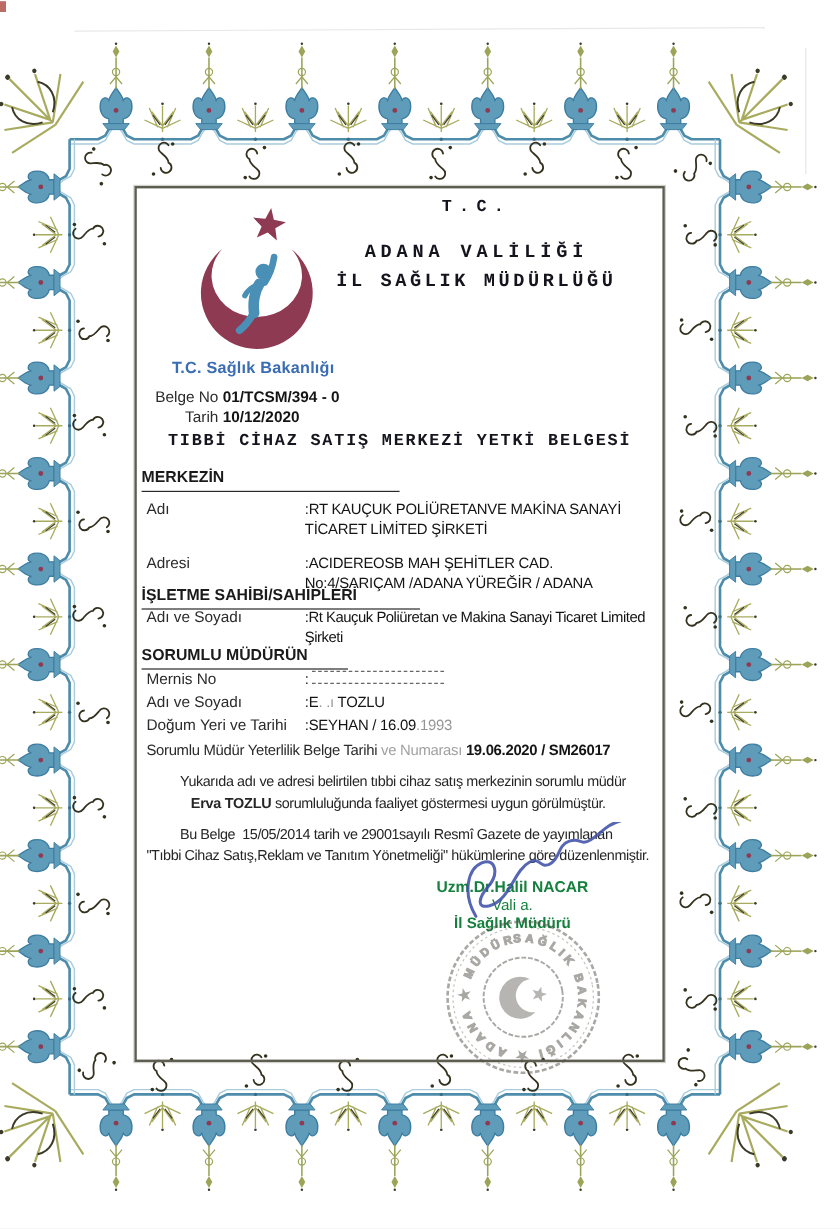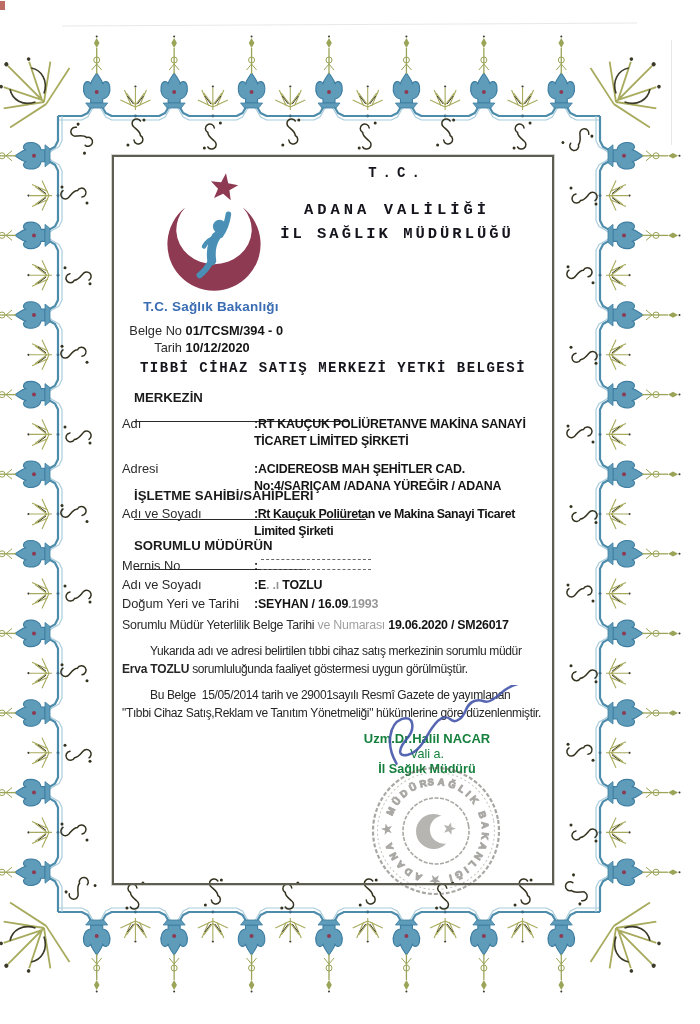--- a/index.html
+++ b/index.html
@@ -22,37 +22,37 @@
             color:#3a6db3;font-weight:bold;font-size:13.5px;letter-spacing:.2px;}
   
   .meta-row{position:absolute;left:8px;font-size:12.8px;white-space:nowrap;}
   .meta-row .ml{display:inline-block;width:60px;color:#2b2b2b;text-align:right;}
   .meta-row .mv{font-weight:bold;color:#141414;}
   
   .doc-title{position:absolute;left:0;top:203px;width:100%;text-align:center;
              font-family:"Liberation Mono","DejaVu Sans Mono",monospace;
              font-weight:bold;font-size:14px;letter-spacing:1.5px;color:#15151d;white-space:nowrap;}
   
-  .sec{position:absolute;left:20px;font-size:13.2px;font-weight:bold;color:#1a1a1a;
-       border-bottom:1.5px solid #2a2a2a;padding-bottom:16px;}
+  .sec{position:absolute;left:4px;font-size:13.2px;font-weight:bold;color:#1a1a1a;
+       border-bottom:1.5px solid #2a2a2a;padding-bottom:4px;}
   .row{position:absolute;left:8px;width:424px;font-size:12.8px;line-height:16.5px;}
   .row .lbl{display:inline-block;width:132px;vertical-align:top;color:#2b2b2b;}
-  .row .val{display:inline-block;vertical-align:top;width:292px;font-weight:bold;
+  .row .val{display:inline-block;vertical-align:top;width:292px;font-weight:normal;
             color:#141414;font-size:12.4px;letter-spacing:-0.2px;}
   .row .val.wide{width:292px;letter-spacing:-0.4px;}
   .faded{opacity:.45;}
   .redaction{display:inline-block;width:110px;height:9px;margin-left:3px;
              border-top:1px dashed #676767;border-bottom:1px dashed #676767;}
   .oneline{position:absolute;left:8px;width:430px;font-size:12.4px;white-space:nowrap;
            letter-spacing:-0.25px;color:#2b2b2b;}
   .oneline .v{font-weight:bold;color:#141414;}
   
   .para{position:absolute;left:8px;width:420px;font-size:12px;line-height:17.5px;
         letter-spacing:-0.35px;color:#262626;text-indent:28px;}
-  .para b{letter-spacing:-0.2px;}
+  .para b{letter-spacing:-0.2px;margin-left:37px;}
   
   .sig-block{position:absolute;left:208px;width:210px;text-align:center;font-size:12.6px;color:#15803d;}
   .sig-block .nm{font-weight:bold;font-size:13px;}
   .sig-block .t1{margin-top:1px;}
   .sig-block .t2{font-weight:bold;margin-top:1px;}
   .sig-svg{position:absolute;left:262px;top:528px;}
   .stamp-svg{position:absolute;left:244px;top:596px;}
   
   .artifact-h{position:absolute;left:62px;top:24px;width:575px;height:1px;
               background:rgba(90,90,90,.14);transform:rotate(-.3deg);}

